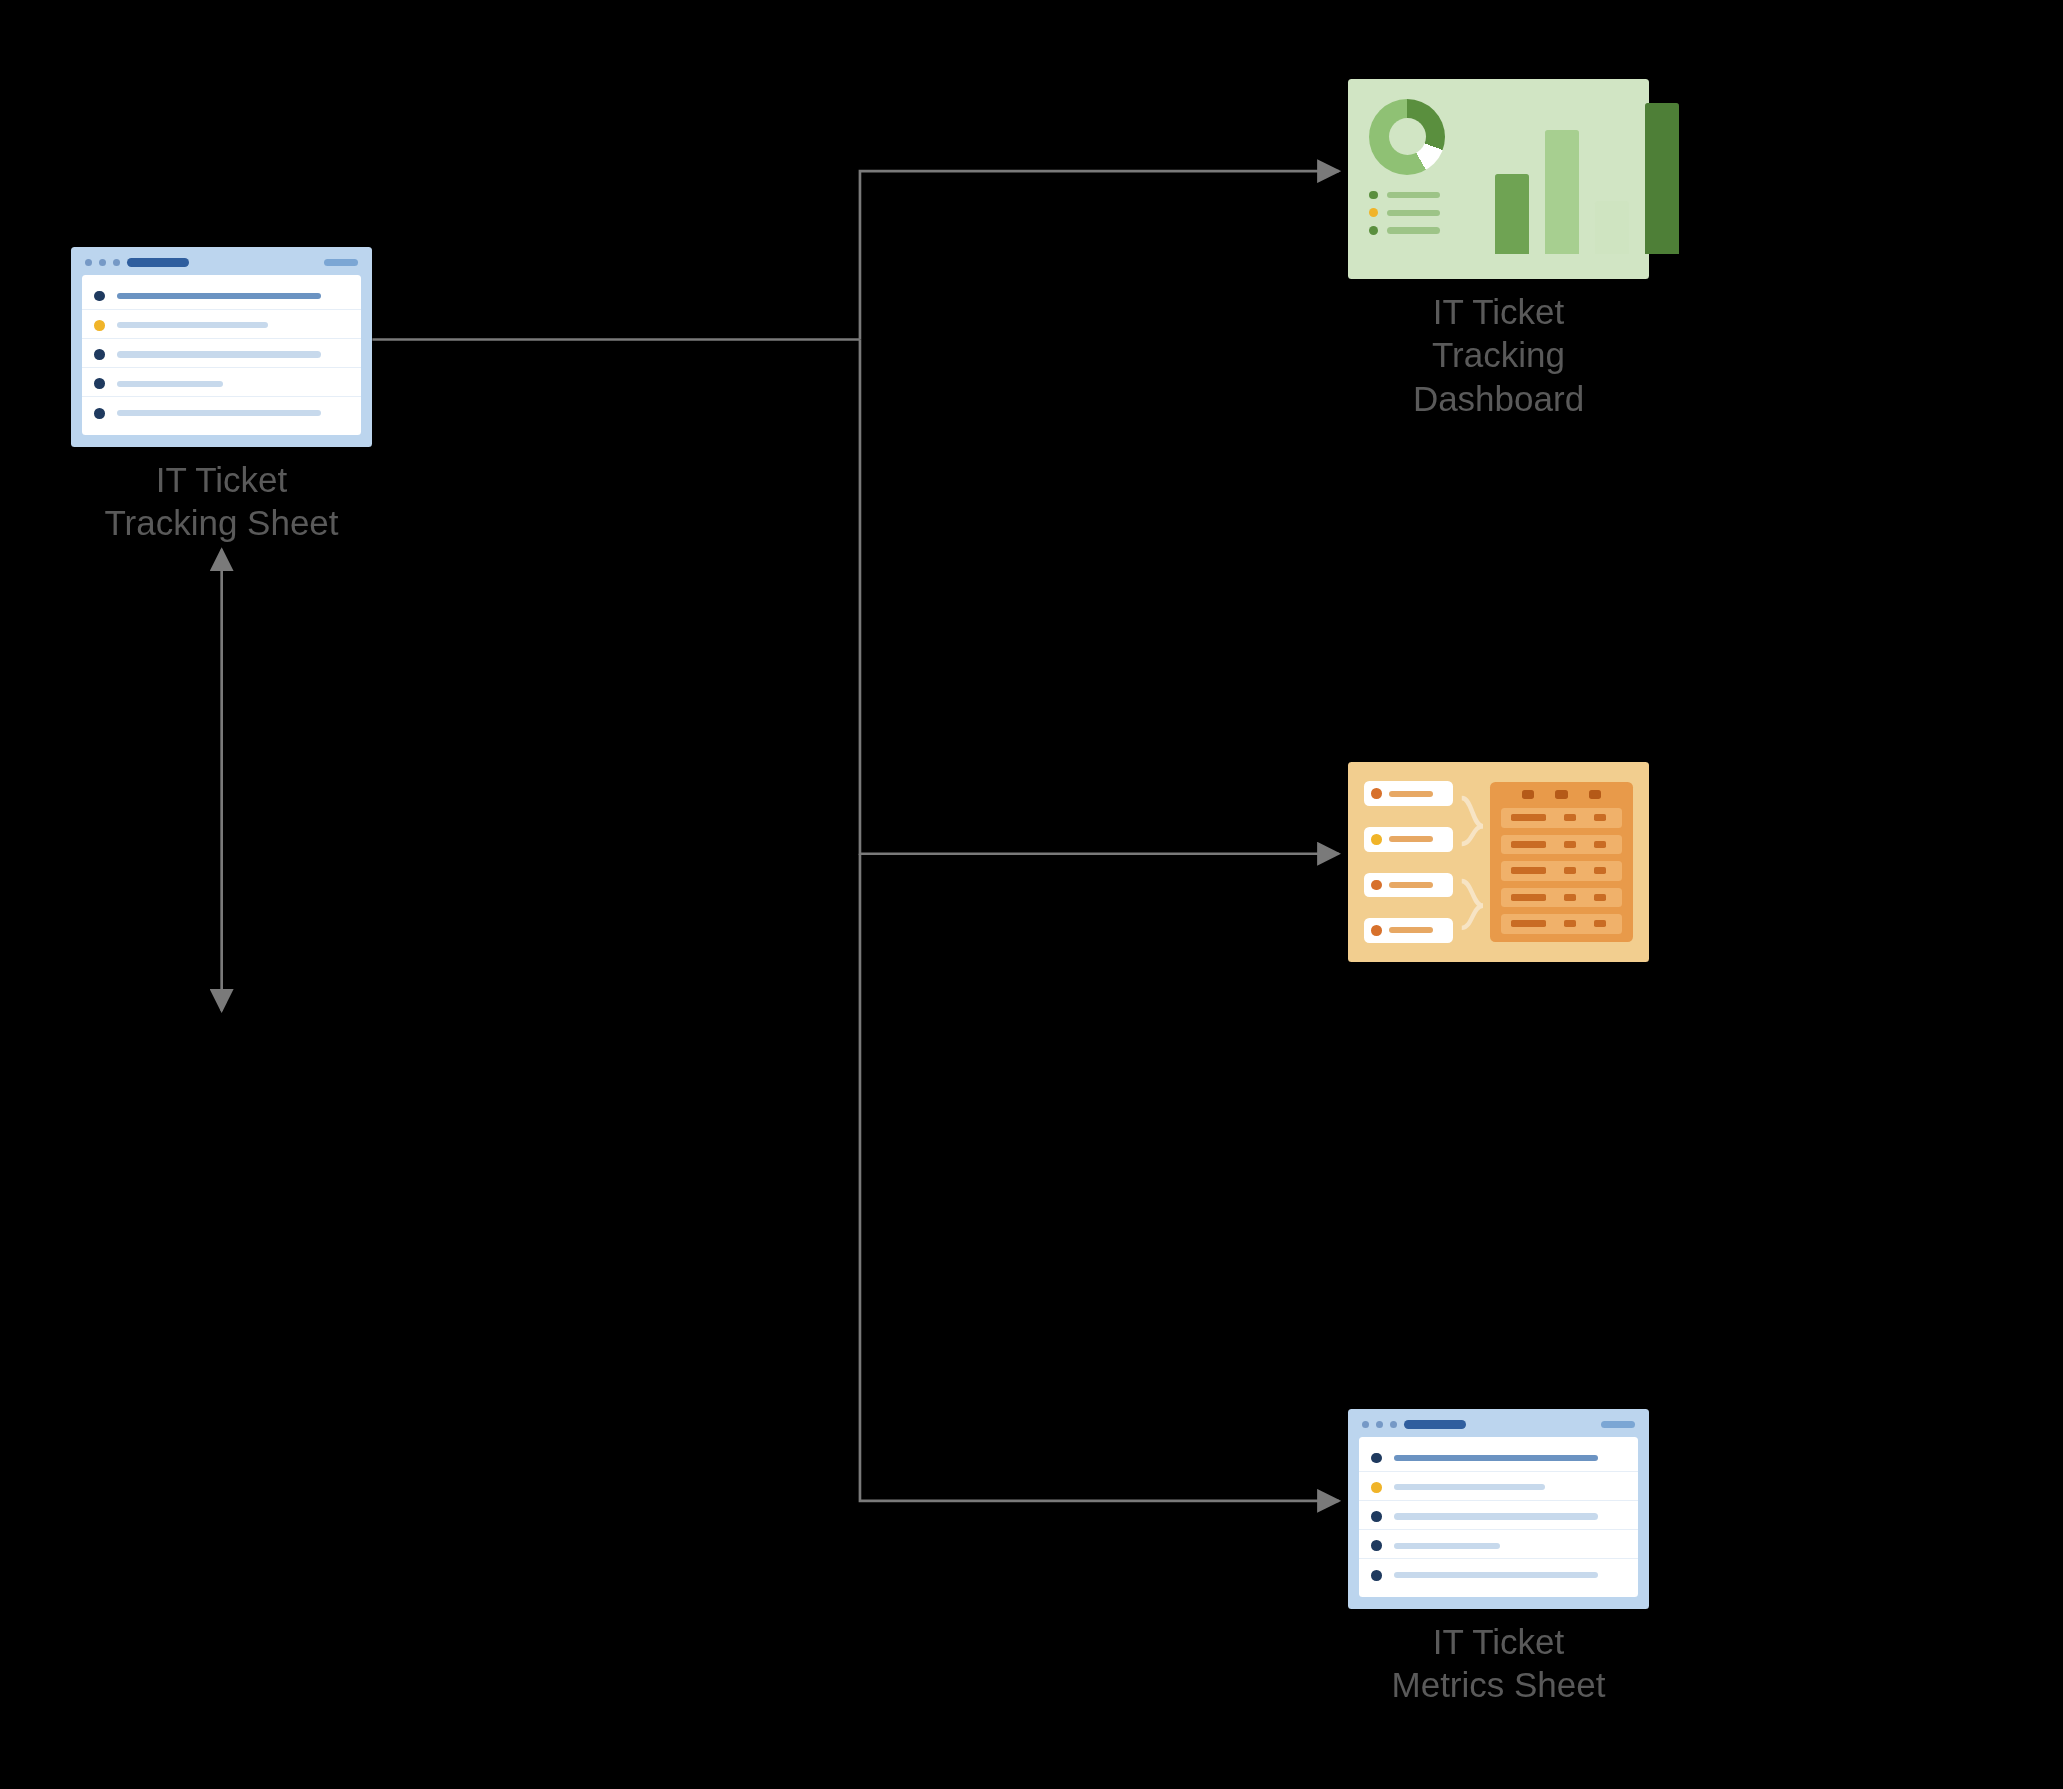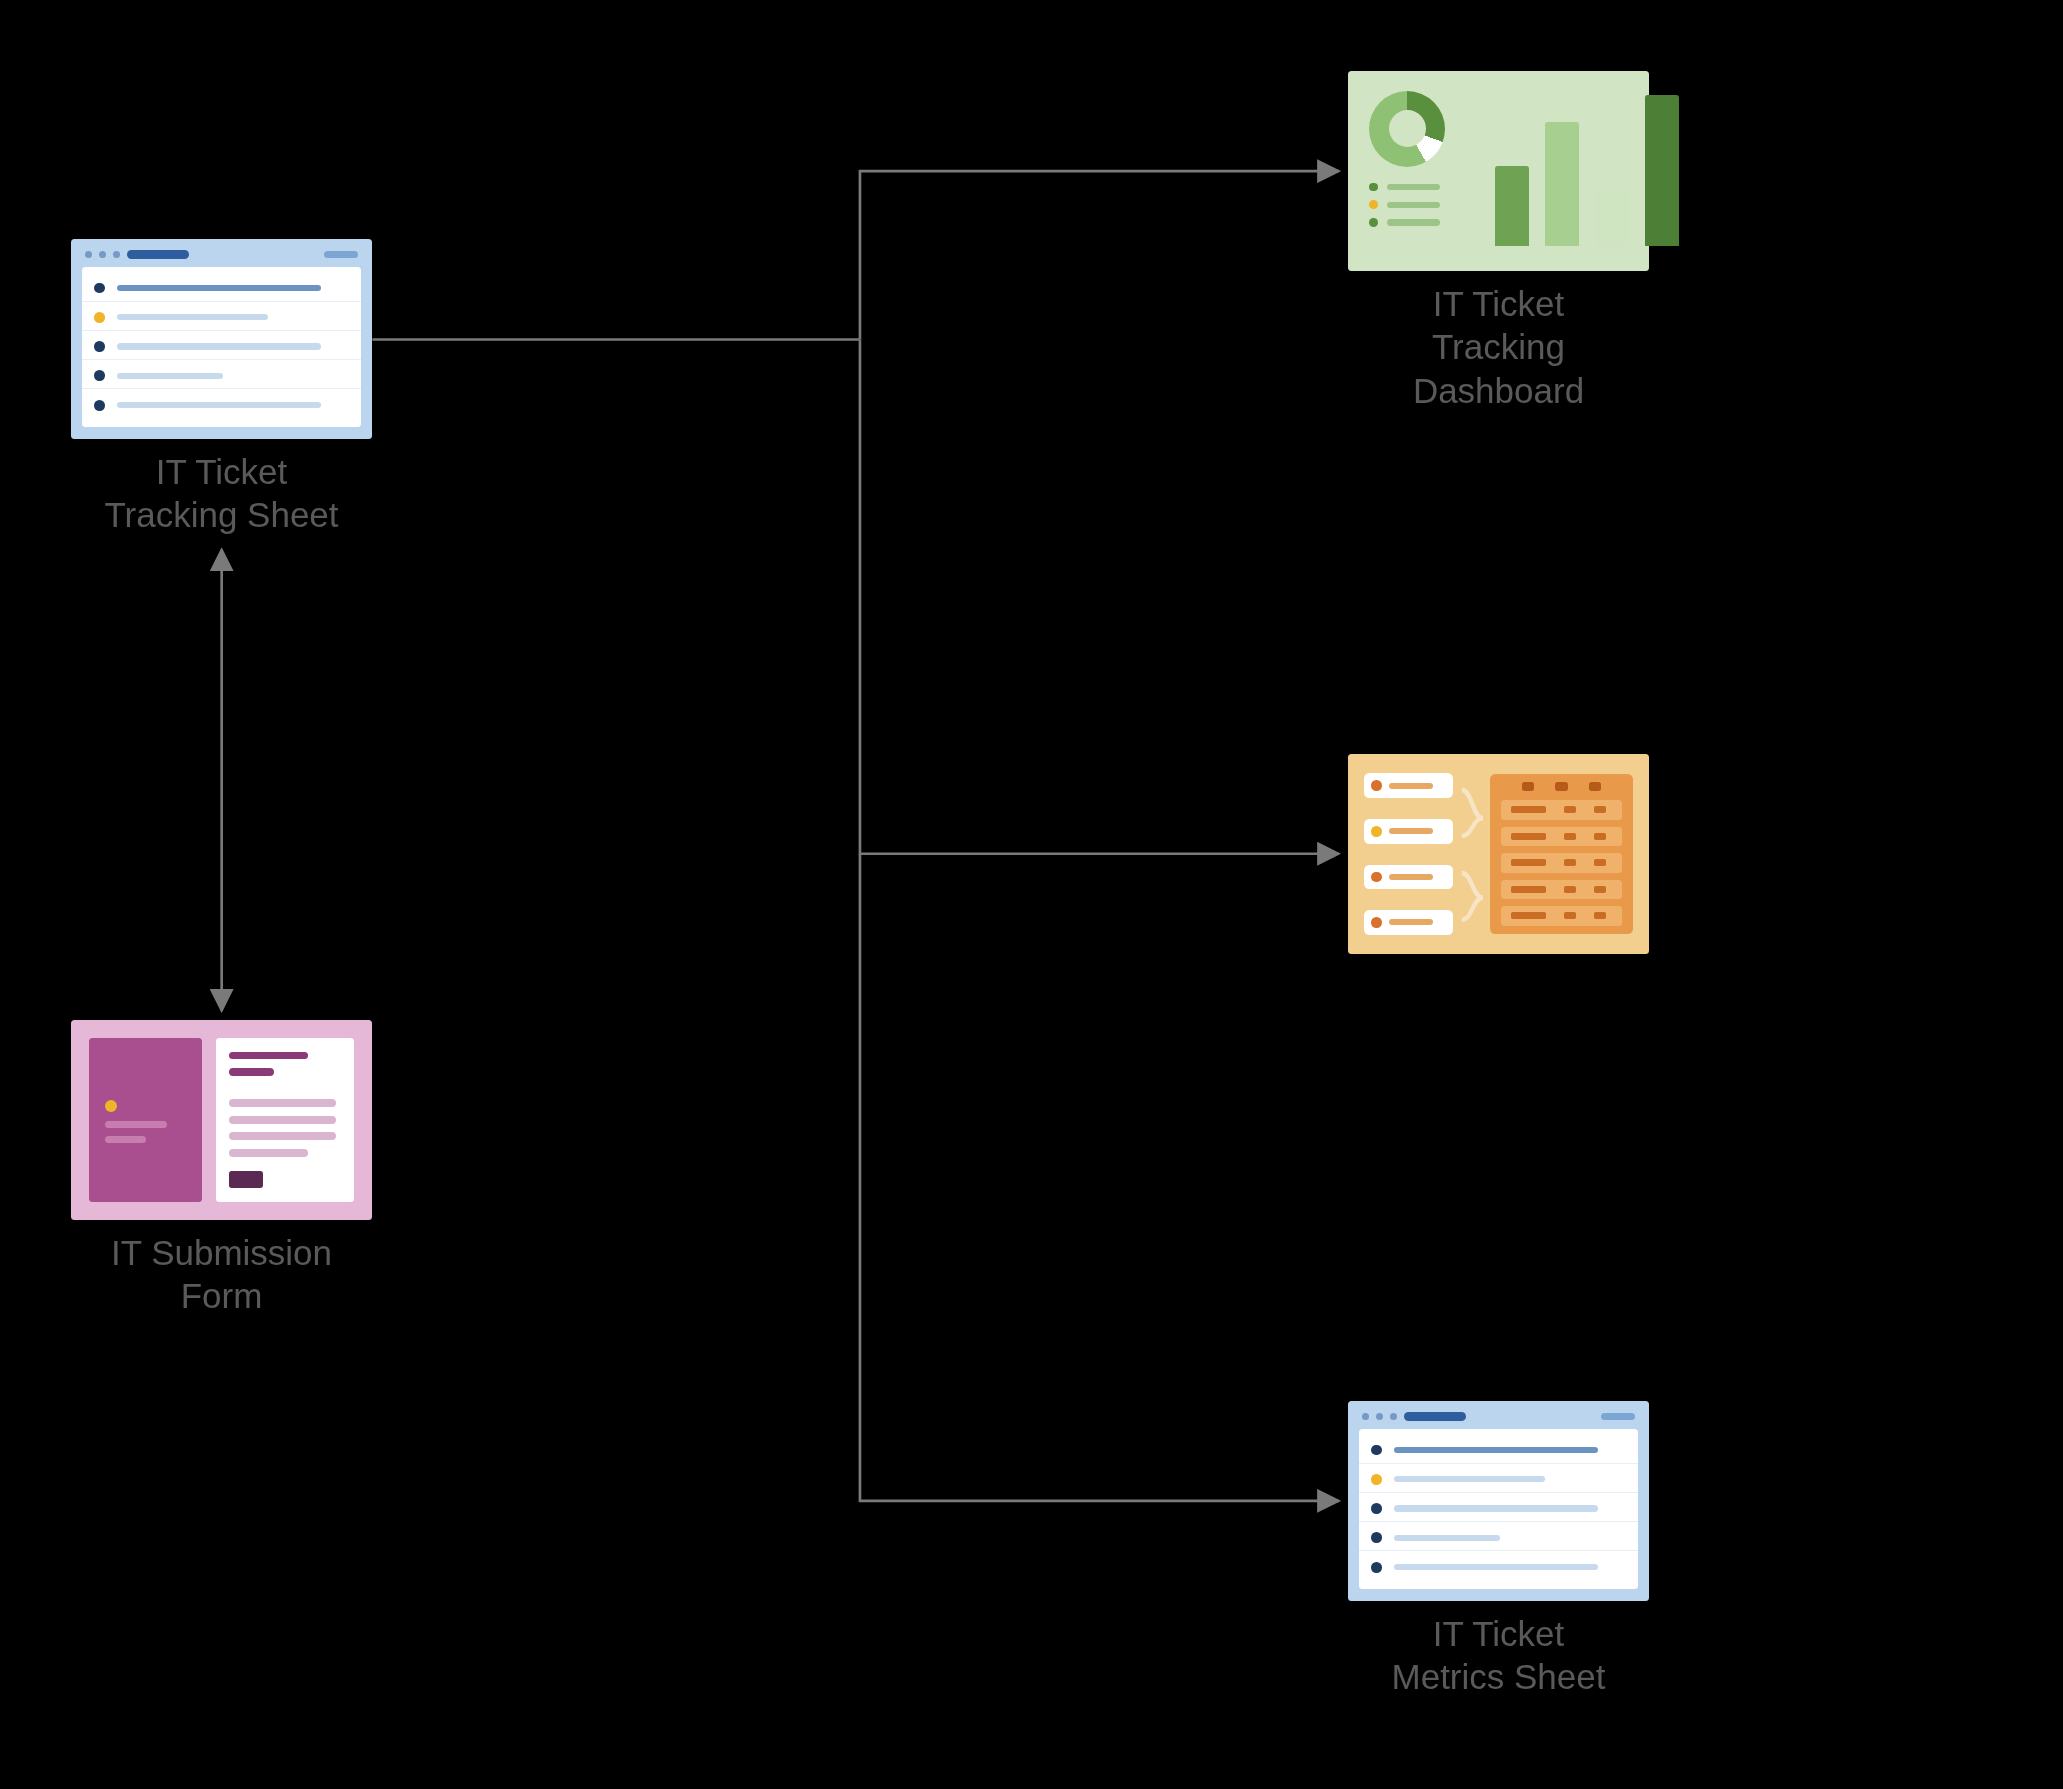--- a/index.html
+++ b/index.html
@@ -10,20 +10,21 @@
     position: relative;
     font-family: "Segoe UI", Arial, sans-serif;
   }
   .canvas {
     position: absolute;
     inset: 0;
   }
   .node {
     position: absolute;
     text-align: center;
+    margin-top: 8px;
   }
   .node-label {
     color: #5a5a5a;
     font-size: 35px;
     line-height: 1.25;
     margin-top: 10.6px;
     text-align: center;
   }
 
   
@@ -240,40 +241,20 @@
           </div>
         <div class="sheet-row">
             <span class="bullet b-navy"></span>
             <span class="line long"></span>
           </div>
       </div>
     </div>
     <div class="node-label">IT Ticket<br>Tracking Sheet</div>
   </div>
 
-  <div class="node" id="node-submission-form">
-    <div class="form-icon">
-      <div class="form-left">
-        <span class="fd"></span>
-          <span class="ftxt1"></span>
-          <span class="ftxt2"></span>
-      </div>
-      <div class="form-right">
-        <div class="fr-line dk w1"></div>
-        <div class="fr-line dk w2"></div>
-        <div style="height:5.3px"></div>
-        <div class="fr-line wf"></div>
-        <div class="fr-line wf"></div>
-        <div class="fr-line wf"></div>
-        <div class="fr-line w1"></div>
-        <div class="fr-btn"></div>
-      </div>
-    </div>
-    <div class="node-label">IT Submission<br>Form</div>
-  </div>
 
   <div class="node" id="node-dashboard">
     <div class="dash-icon">
       <div class="dash-left">
         <div class="pie"></div>
         <div class="legend">
           <div class="legend-row">
               <span class="lg-dot"></span>
               <span class="lg-line"></span>
             </div>

